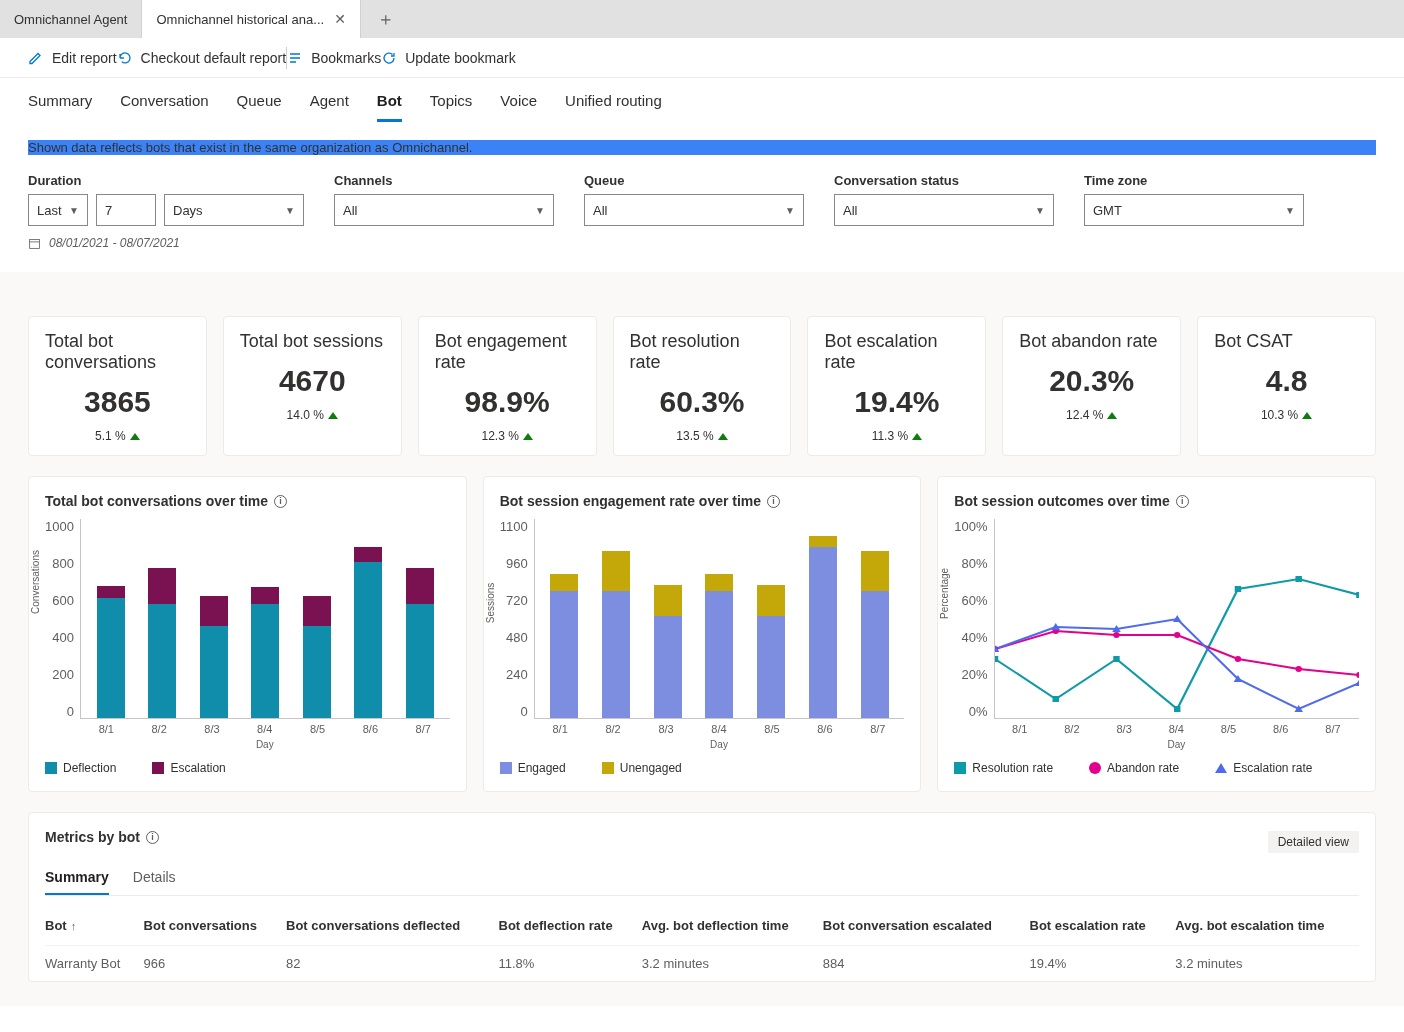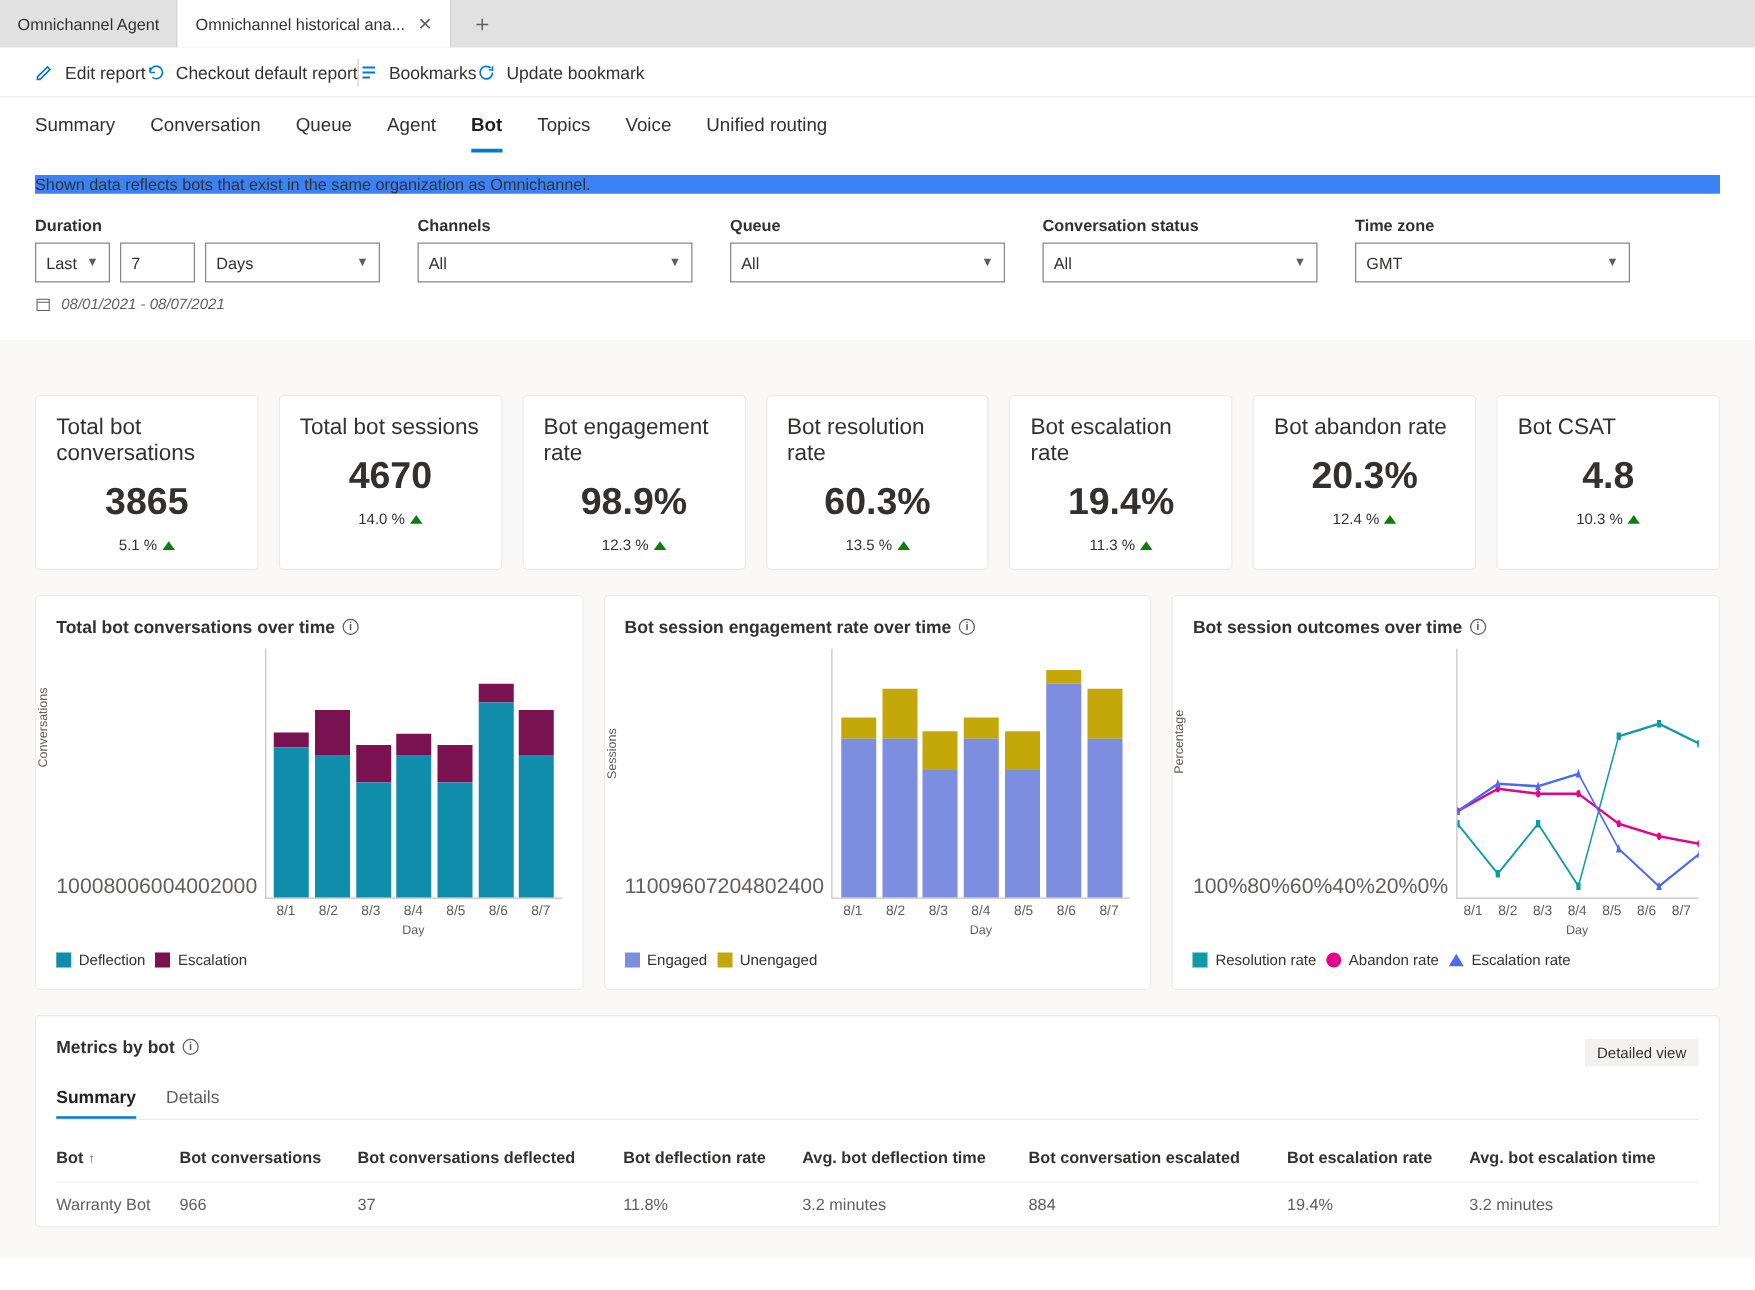--- a/index.html
+++ b/index.html
@@ -35,26 +35,26 @@
   .kpi { flex:1; background:#fff; border:1px solid #edebe9; border-radius:4px; padding:14px 16px 12px 16px; display:flex; flex-direction:column; align-items:center;}
   .kpi .kpi-title { font-size:18px; font-weight:400; color:#323130; align-self:flex-start; margin-bottom:12px;}
   .kpi .kpi-value { font-size:30px; font-weight:600; color:#323130; margin-bottom:10px;}
   .kpi .kpi-delta { font-size:12px; color:#323130; display:flex; align-items:center; gap:4px;}
   .up-tri { width:0;height:0;border-left:5px solid transparent;border-right:5px solid transparent;border-bottom:7px solid #107c10; display:inline-block;}
   
   .charts-row { display:flex; gap:16px; margin-bottom:20px;}
   .chart-card { flex:1; background:#fff; border:1px solid #edebe9; border-radius:4px; padding:16px; }
   .chart-title { font-size:14px; font-weight:600; display:flex; align-items:center; gap:6px; margin-bottom:10px;}
   .info-icon { width:13px; height:13px; border:1px solid #605e5c; border-radius:50%; display:inline-flex; align-items:center; justify-content:center; font-size:9px; color:#605e5c;}
-  .legend { display:flex; gap:8px; margin-top:12px; font-size:12px;}
+  .legend { display:flex; gap:36px; margin-top:12px; font-size:12px;}
   .legend .lg { display:flex; align-items:center; gap:6px;}
   .swatch { width:12px; height:12px;}
   .swatch.round { border-radius:50%;}
   .chart-area { position:relative; height:230px; display:flex;}
-  .y-axis { display:flex; flex-direction:row; justify-content:space-between; align-items:flex-end; padding-right:6px; font-size:17px; color:#605e5c; height:200px;}
+  .y-axis { display:flex; flex-direction:column; justify-content:space-between; align-items:flex-end; padding-right:6px; font-size:13px; color:#605e5c; height:200px;}
   .y-label { position:absolute; left:-10px; top:50%; transform:rotate(-90deg) translateX(40%); transform-origin:left; font-size:10px; color:#605e5c;}
   .plot { flex:1; position:relative; height:200px; border-left:1px solid #c8c6c4; border-bottom:1px solid #c8c6c4;}
   .bars { display:flex; justify-content:space-around; align-items:flex-end; height:100%; padding:0 4px;}
   .bar-col { display:flex; flex-direction:column; justify-content:flex-end; align-items:center; width:32px; height:100%; }
   .bar-seg { width:28px;}
   .x-ticks { display:flex; justify-content:space-around; font-size:11px; color:#605e5c; margin-top:4px;}
   .x-label { text-align:center; font-size:10px; color:#605e5c; margin-top:4px;}
   
   .line-plot svg { width:100%; height:200px;}
   
@@ -436,21 +436,21 @@
             <th>Avg. bot deflection time</th>
             <th>Bot conversation escalated</th>
             <th>Bot escalation rate</th>
             <th>Avg. bot escalation time</th>
           </tr>
         </thead>
       <tbody id="table-body">
           <tr>
             <td>Warranty Bot</td>
             <td>966</td>
-            <td>37</td>
+            <td>82</td>
             <td>11.8%</td>
             <td>3.2 minutes</td>
             <td>884</td>
             <td>19.4%</td>
             <td>3.2 minutes</td>
           </tr>
         </tbody>
     </table>
   </div>
 

